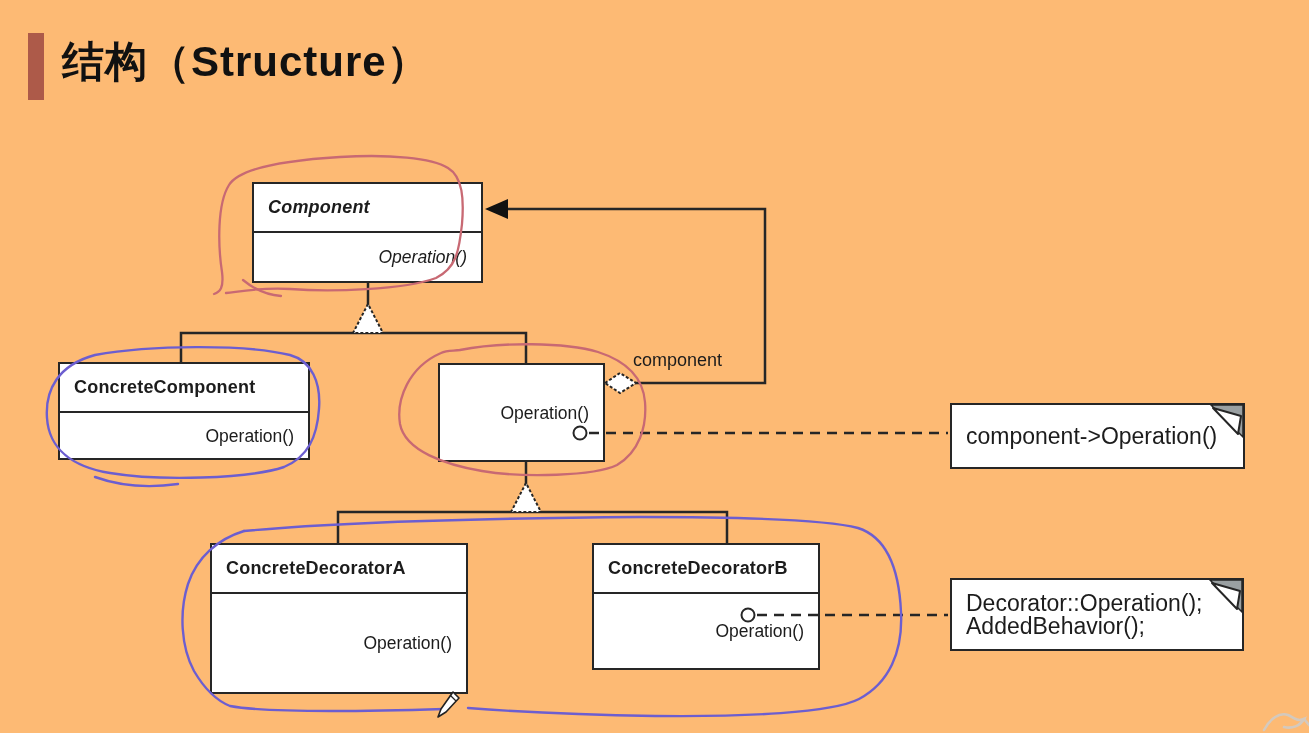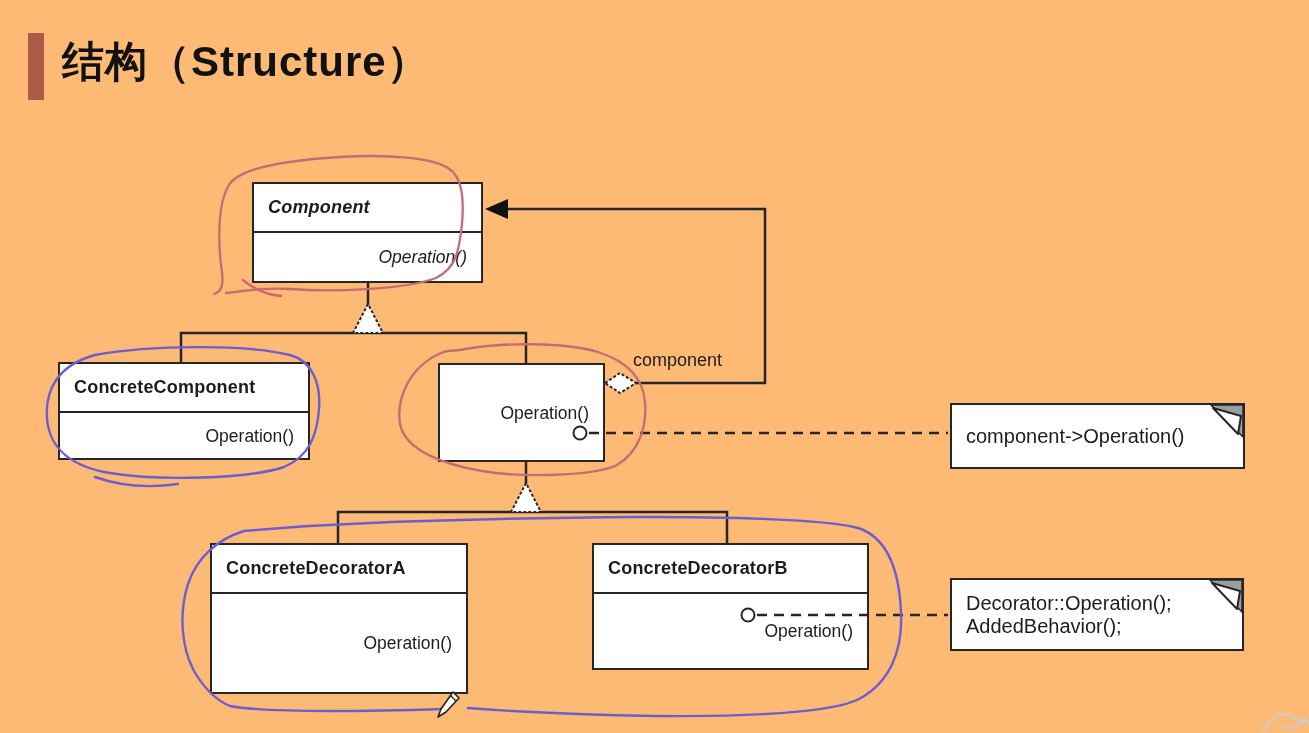--- a/index.html
+++ b/index.html
@@ -16,25 +16,25 @@
              font-size:18px;font-weight:bold;border-bottom:2px solid #262626;letter-spacing:.2px;}
   .uml .sec{flex:1;display:flex;flex-direction:column;justify-content:center;
             padding:0 14px;font-size:17.5px;line-height:28px;align-items:flex-end;}
   .uml .sec + .sec{border-top:2px solid #262626;}
   .abstract .name{font-style:italic;}
   .italic-op{font-style:italic;}
   #box-component{left:252px;top:182px;width:231px;height:101px;}
   #box-concrete-component{left:58px;top:362px;width:252px;height:98px;}
   #box-decorator{left:438px;top:363px;width:167px;height:99px;}
   #box-concrete-decorator-a{left:210px;top:543px;width:258px;height:151px;}
-  #box-concrete-decorator-b{left:592px;top:543px;width:277px;height:127px;}
+  #box-concrete-decorator-b{left:592px;top:543px;width:228px;height:127px;}
   
   .note{position:absolute;box-sizing:border-box;background:#fff;border:2px solid #262626;
         display:flex;flex-direction:column;justify-content:center;padding-left:14px;
-        font-size:20px;line-height:23px;}
+        font-size:23px;line-height:23px;}
   #note-component{left:950px;top:403px;width:295px;height:66px;}
   #note-decorator{left:950px;top:578px;width:294px;height:73px;}
   
   .edge-label{position:absolute;left:633px;top:350px;font-size:18px;color:#1c1c1c;}
   
   .overlay{position:absolute;left:0;top:0;width:1309px;height:733px;pointer-events:none;}
 </style>
 </head>
 <body>
 

